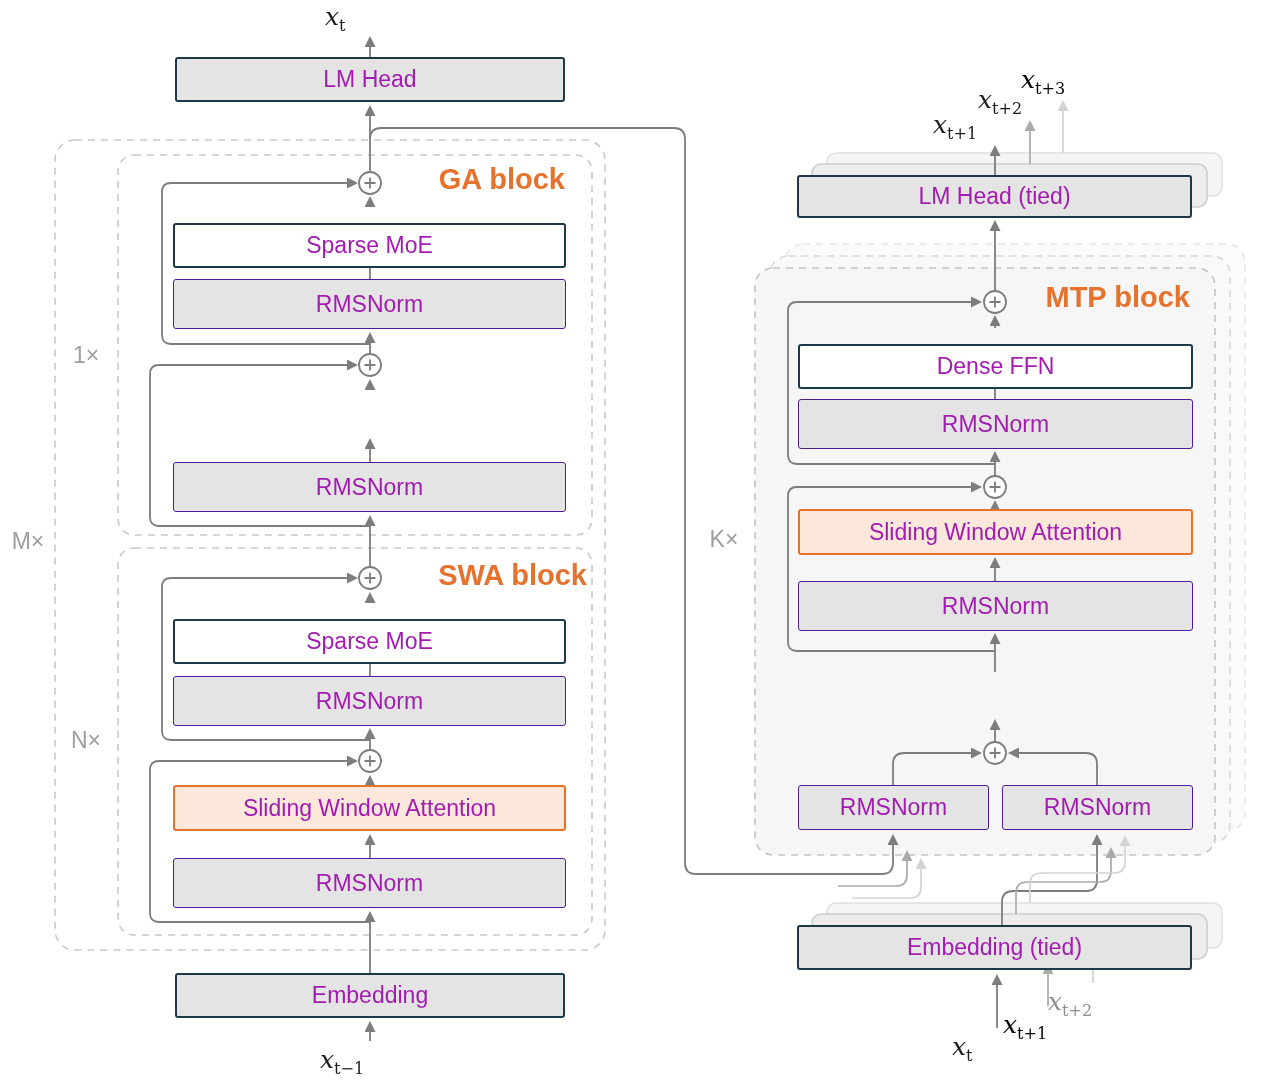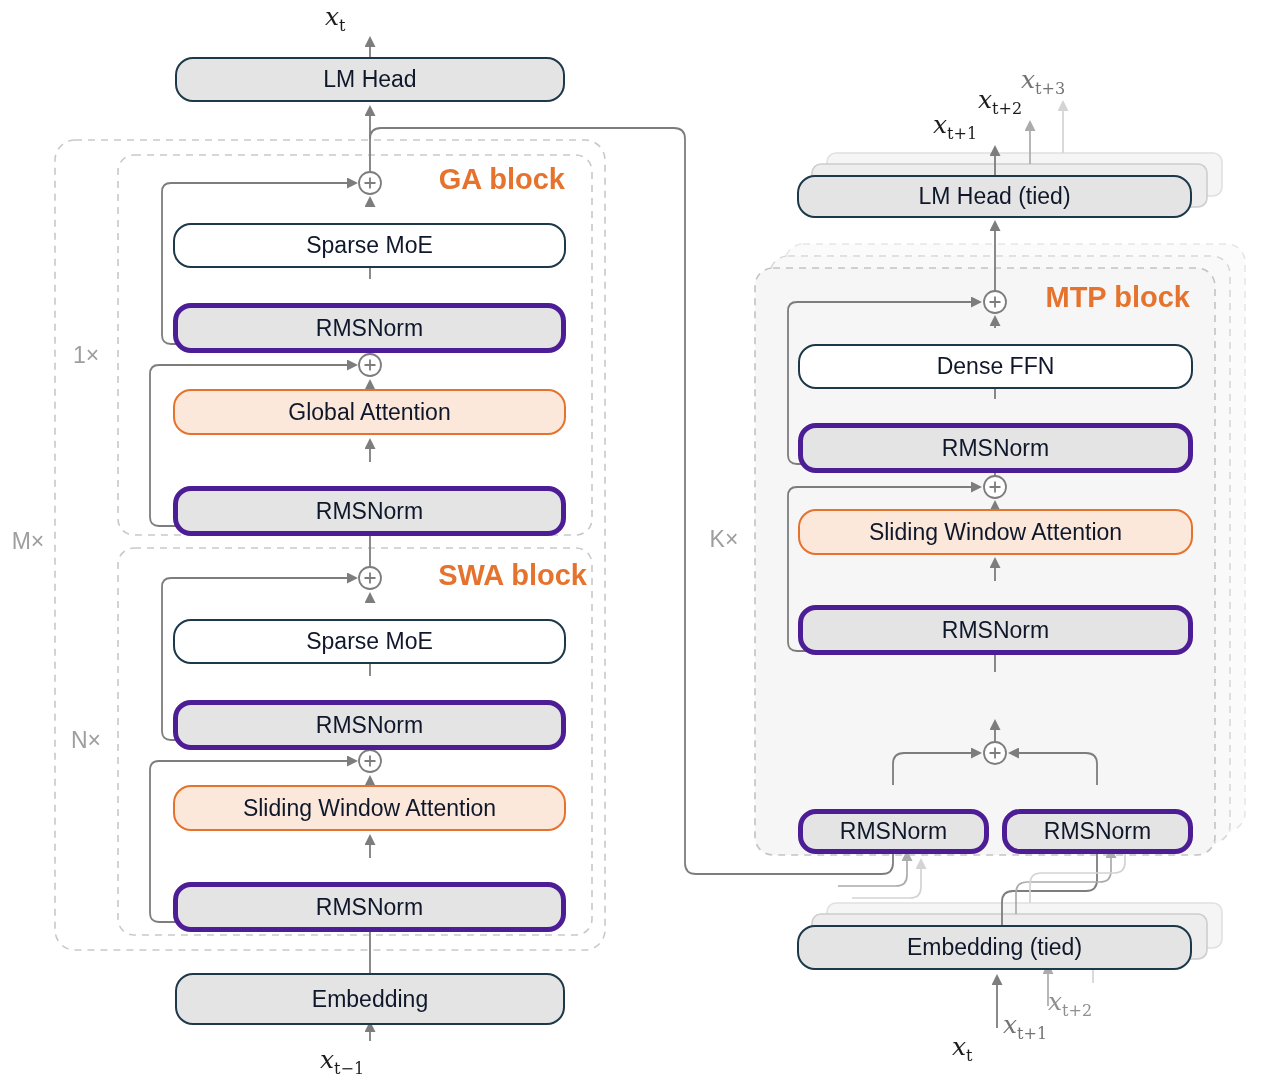--- a/index.html
+++ b/index.html
@@ -2,33 +2,33 @@
 <html><head>
 <meta charset="utf-8">
 <style>
   * { margin:0; padding:0; box-sizing:border-box; }
   html,body { background:#ffffff; }
   body { font-family:"Liberation Sans", sans-serif; }
   .canvas { position:relative; width:1262px; height:1080px; background:#ffffff; overflow:hidden; }
   .wires { position:absolute; left:0; top:0; }
   .box {
     position:absolute; display:flex; align-items:center; justify-content:center;
-    font-size:23px; color:#0f172a; border-radius:18px; white-space:nowrap;
+    font-size:23px; color:#a21caf; border-radius:3px; white-space:nowrap;
   }
-  .gray { background:#e4e4e4; border:5px solid #4c1d95;margin-top:24px; }
+  .gray { background:#e4e4e4; border:1px solid #4c1d95; }
   .dark { border:2px solid #1d3849; }
   .gray-fill { background:#e4e4e4; }
   .white-fill { background:#ffffff;margin-top:16px; }
   .orange { background:#fbe8db; border:2px solid #e5732e; }
   .linear-box { background:#ffffff; border:1.6px solid #8f8f8f; }
   .block-title { position:absolute; color:#e5732e; font-weight:700; font-size:29px; text-align:right; }
   .repeat { position:absolute; color:#9e9e9e; font-size:23px; font-weight:500; text-align:center; }
   .math { position:absolute; font-family:"DejaVu Serif", serif; font-style:italic; font-size:25px; color:#1c1c1c; white-space:nowrap; }
   .math sub { font-style:normal; font-size:16px; }
-  .math.mid { color:#737373; }
+  .math.mid { color:#000000; }
   .math.faint { color:#8f8f8f; }
 </style>
 </head>
 <body>
 
 <div class="canvas">
 
   <svg class="wires" width="1262" height="1080" viewBox="0 0 1262 1080">
     <defs>
       <marker id="ad" markerUnits="userSpaceOnUse" markerWidth="11" markerHeight="11" refX="9" refY="5.5" orient="auto">
@@ -141,29 +141,28 @@
           <circle cx="995" cy="753" r="11"></circle>
           <path d="M 989.5 753 L 1000.5 753 M 995 747.5 L 995 758.5" fill="none"></path>
         </g>
     </g>
   </svg>
 
   <div class="box dark gray-fill" style="left:175px;top:57px;width:390px;height:45px">LM Head</div>
 
   <div class="box dark white-fill" style="left:173px;top:207px;width:393px;height:45px">Sparse MoE</div>
   <div class="box gray" style="left:173px;top:279px;width:393px;height:50px">RMSNorm</div>
-  <div class="box orange" style="left:173px;top:389px;width:393px;height:46px">Global Attention</div>
   <div class="box gray" style="left:173px;top:462px;width:393px;height:50px">RMSNorm</div>
 
   <div class="box dark white-fill" style="left:173px;top:603px;width:393px;height:45px">Sparse MoE</div>
   <div class="box gray" style="left:173px;top:676px;width:393px;height:50px">RMSNorm</div>
   <div class="box orange" style="left:173px;top:785px;width:393px;height:46px">Sliding Window Attention</div>
   <div class="box gray" style="left:173px;top:858px;width:393px;height:50px">RMSNorm</div>
 
-  <div class="box dark gray-fill" style="left:175px;top:973px;width:390px;height:52px">Embedding</div>
+  <div class="box dark gray-fill" style="left:175px;top:973px;width:390px;height:45px">Embedding</div>
 
   <div class="box dark white-fill" style="left:798px;top:328px;width:395px;height:45px">Dense FFN</div>
 
   <div class="box dark gray-fill" style="left:797px;top:175px;width:395px;height:43px">LM Head (tied)</div>
   <div class="box gray" style="left:798px;top:399px;width:395px;height:50px">RMSNorm</div>
   <div class="box orange" style="left:798px;top:509px;width:395px;height:46px">Sliding Window Attention</div>
   <div class="box gray" style="left:798px;top:581px;width:395px;height:50px">RMSNorm</div>
   <div class="box gray" style="left:798px;top:785px;width:191px;height:45px">RMSNorm</div>
   <div class="box gray" style="left:1002px;top:785px;width:191px;height:45px">RMSNorm</div>
 

